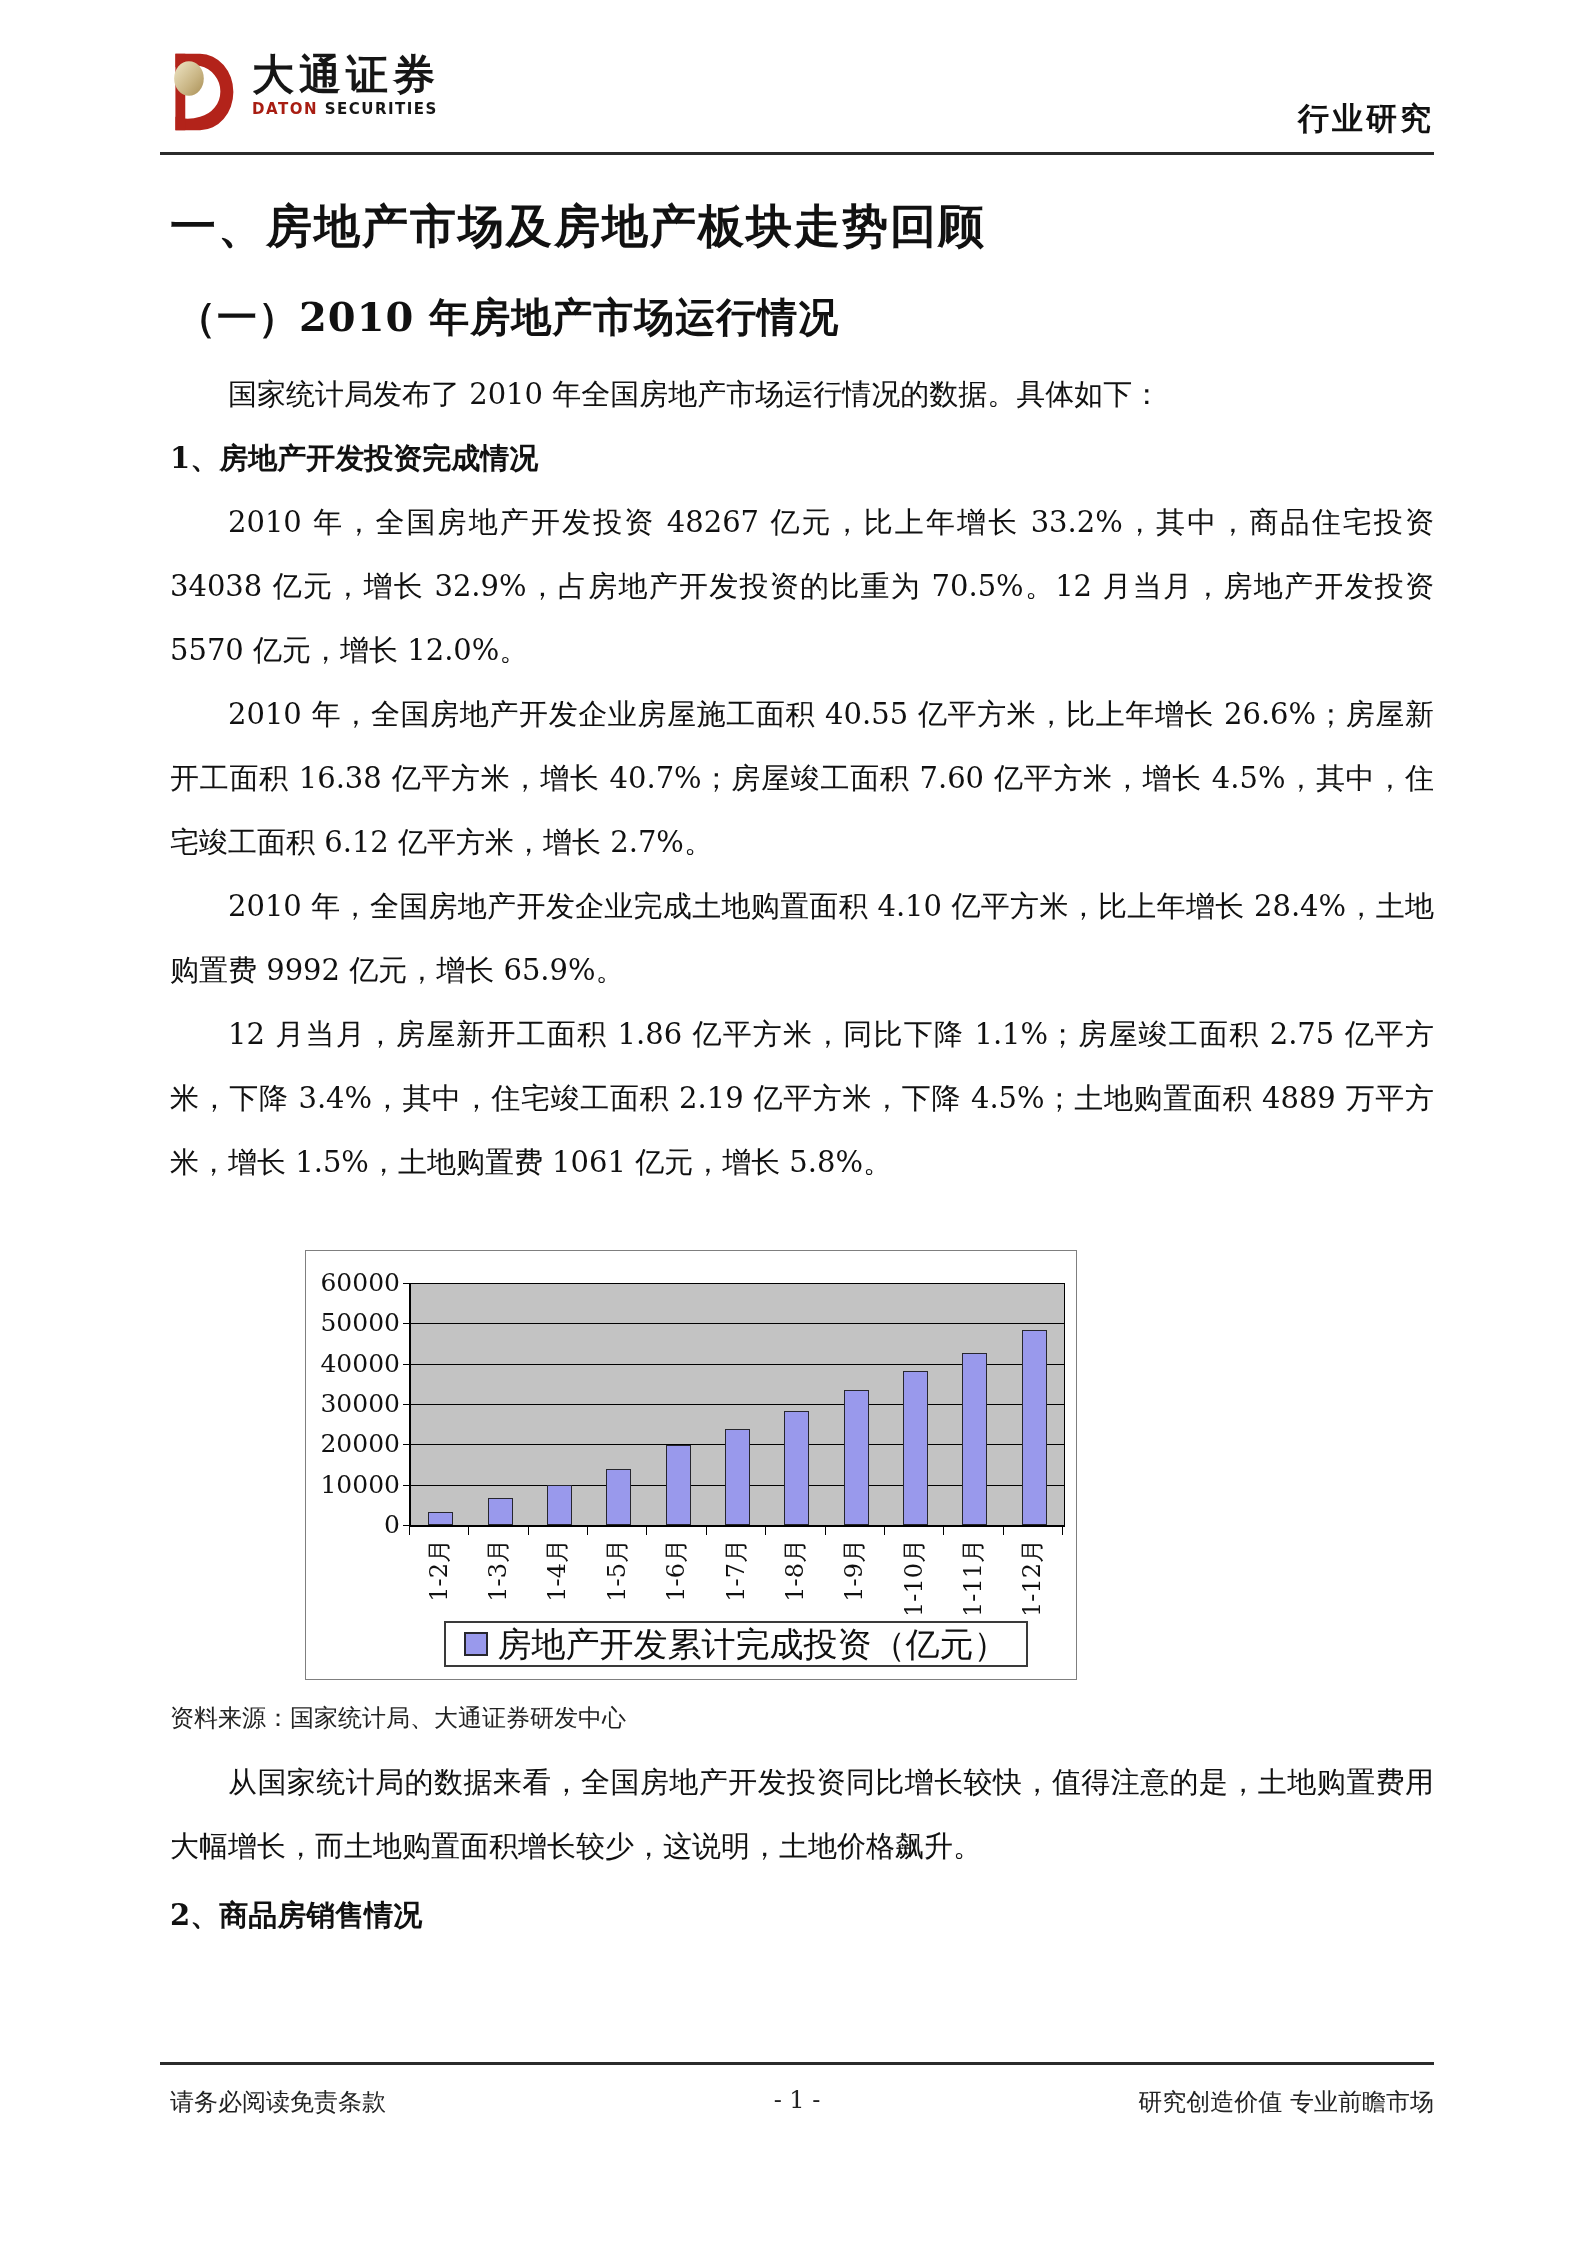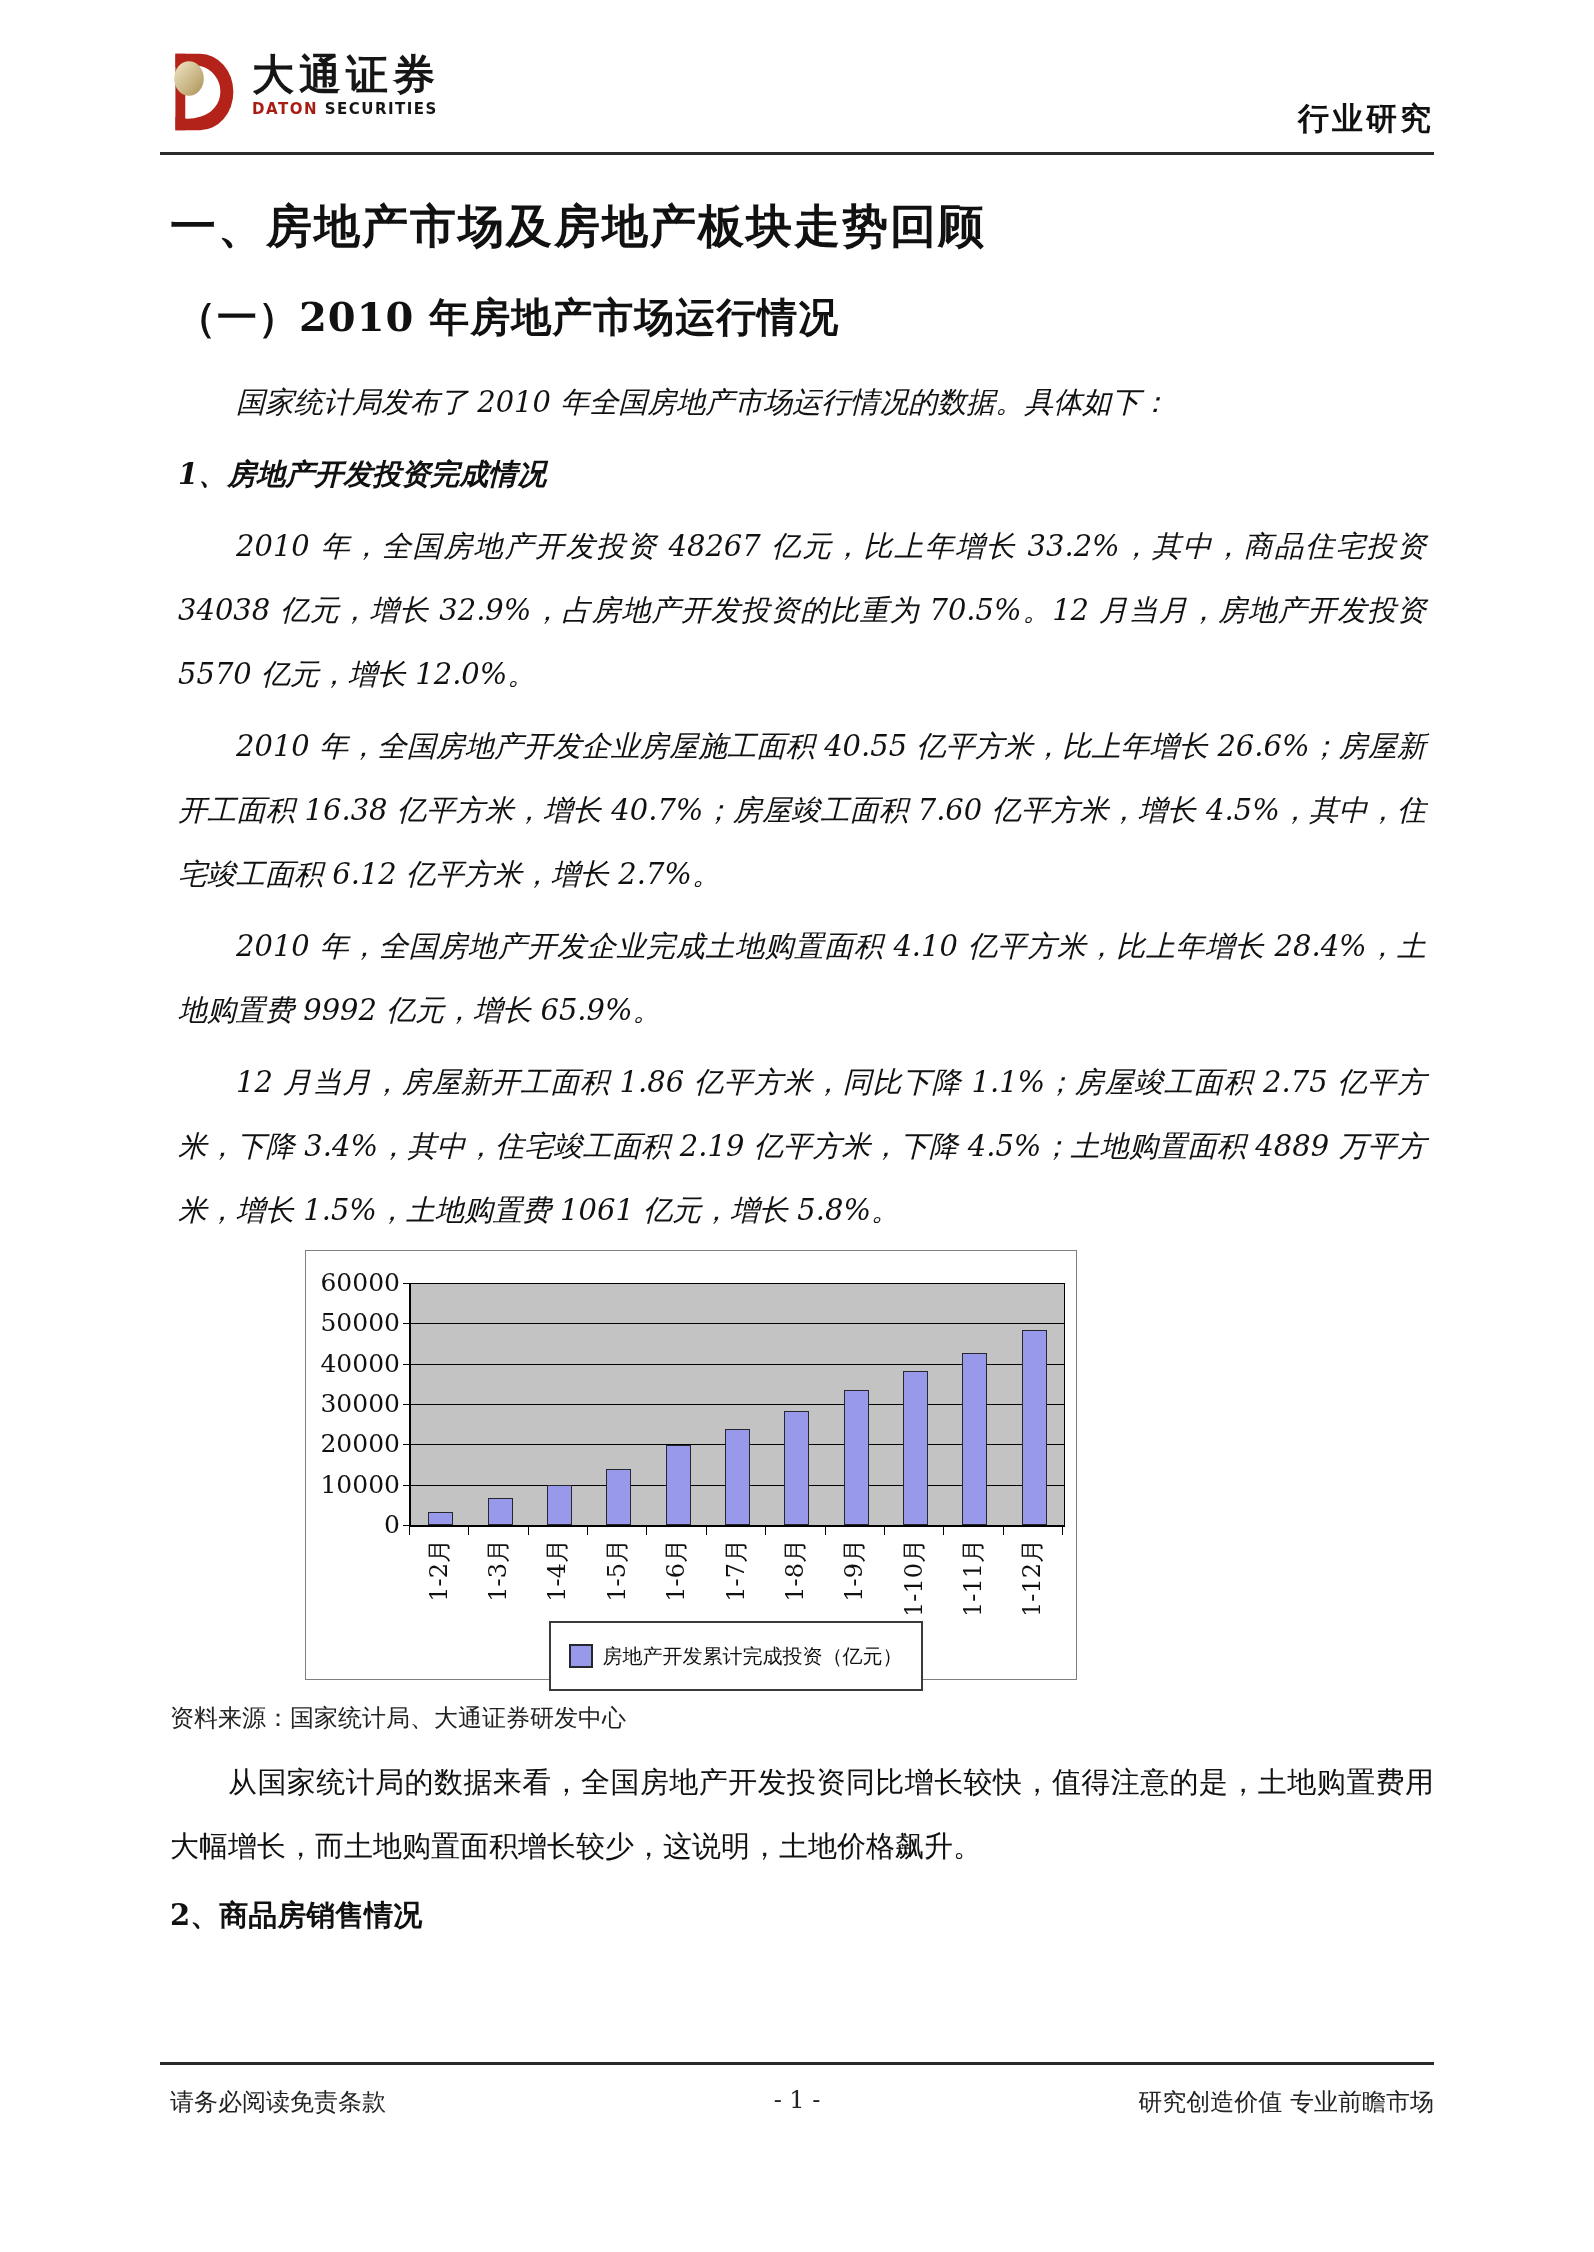--- a/index.html
+++ b/index.html
@@ -15,21 +15,21 @@
   .logo-en .en2{color:#161616;}
   .doc-type{position:absolute;right:160px;top:98px;font-family:"DejaVu Sans",sans-serif;
             font-weight:bold;font-size:31px;letter-spacing:3px;color:#111;}
   .header-rule{position:absolute;left:160px;top:152px;width:1274px;height:3px;background:#2b2b2b;}
 
   
   .doc-title{position:absolute;left:170px;top:196px;font-size:46px;font-weight:bold;letter-spacing:2px;}
   .section-heading{position:absolute;left:176px;top:290px;font-size:40px;font-weight:bold;letter-spacing:1px;}
   .flow{position:absolute;left:170px;top:362px;width:1264px;font-size:29px;line-height:64px;
         text-align:justify;}
-  .flow p{margin:8px;text-indent:2em;font-style:italic;}
+  .flow p{margin:0;text-indent:2em;}
   .flow .subhead{font-weight:bold;text-indent:0;}
   .figure-caption{position:absolute;left:170px;top:1204px;font-size:28px;font-weight:bold;}
   .source-line{position:absolute;left:170px;top:1702px;font-size:24px;color:#222;}
   .flow2{position:absolute;left:170px;top:1750px;width:1264px;font-size:29px;line-height:64px;text-align:justify;}
   .flow2 p{margin:0;text-indent:2em;}
   .subhead2{position:absolute;left:170px;top:1896px;font-size:29px;font-weight:bold;}
 
   
   .chart-frame{position:absolute;left:305px;top:1250px;width:770px;height:428px;
                border:1px solid #7f7f7f;background:#fff;}
@@ -40,21 +40,21 @@
   .y-label{position:absolute;left:8px;width:86px;text-align:right;font-size:25px;line-height:30px;}
   .y-tick{position:absolute;left:97px;width:6px;height:1px;background:#000;}
   .x-area{position:absolute;left:103px;top:276px;width:653px;height:100px;}
   .x-tick{position:absolute;top:0;width:1px;height:8px;background:#000;}
   .x-label{position:absolute;top:12px;width:26px;height:0;}
   .x-label span{position:absolute;left:0;top:0;display:block;white-space:nowrap;
                 font-size:24px;line-height:26px;transform:rotate(-90deg) translateX(-100%);
                 transform-origin:0 0;}
   .legend-row{position:absolute;left:103px;top:370px;width:653px;display:flex;justify-content:center;}
   .legend-box{display:flex;align-items:center;gap:10px;border:2px solid #3a3a3a;background:#fff;
-              padding:16px 18px;font-size:20px;line-height:34px;}
+              padding:4px 18px;font-size:34px;line-height:34px;}
   .swatch{width:20px;height:20px;background:#9999ec;border:2px solid #26262d;display:inline-block;}
 
   
   .footer-rule{position:absolute;left:160px;top:2062px;width:1274px;height:3px;background:#2b2b2b;}
   .footer-left{position:absolute;left:170px;top:2086px;font-size:24px;color:#222;}
   .footer-center{position:absolute;left:50%;transform:translateX(-50%);top:2086px;font-size:24px;color:#222;}
   .footer-right{position:absolute;right:160px;top:2086px;font-size:24px;color:#222;}
 </style>
 </head>
 <body>

